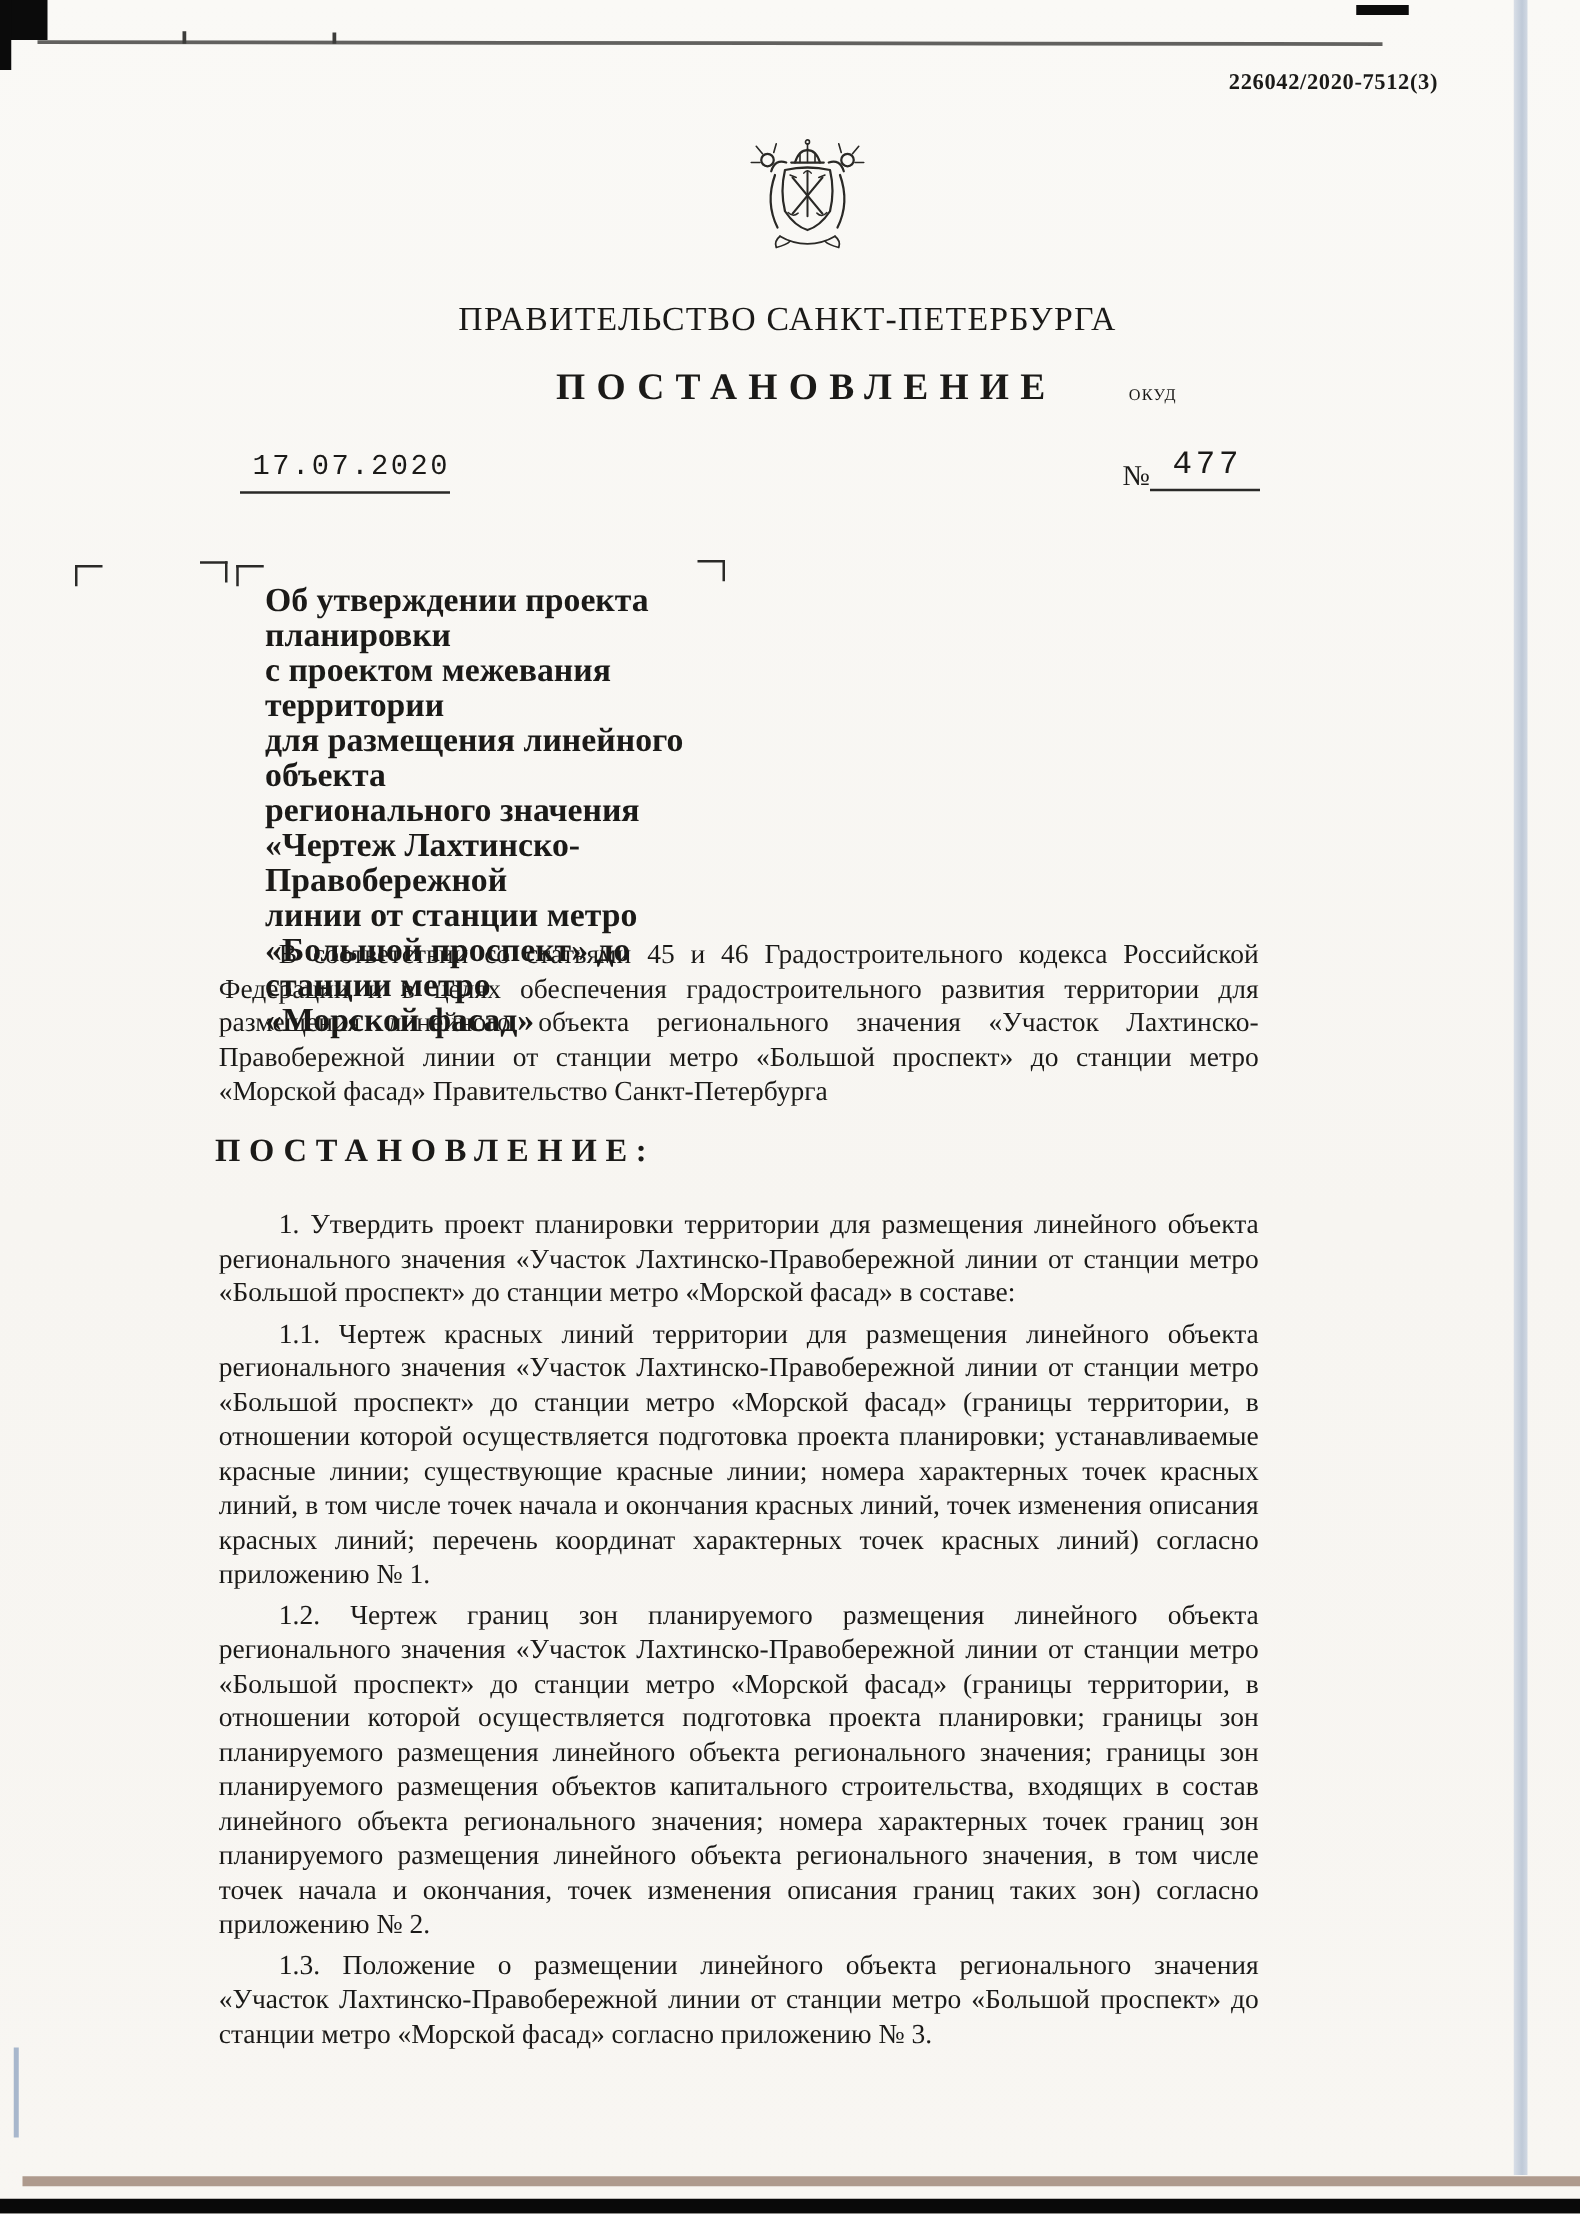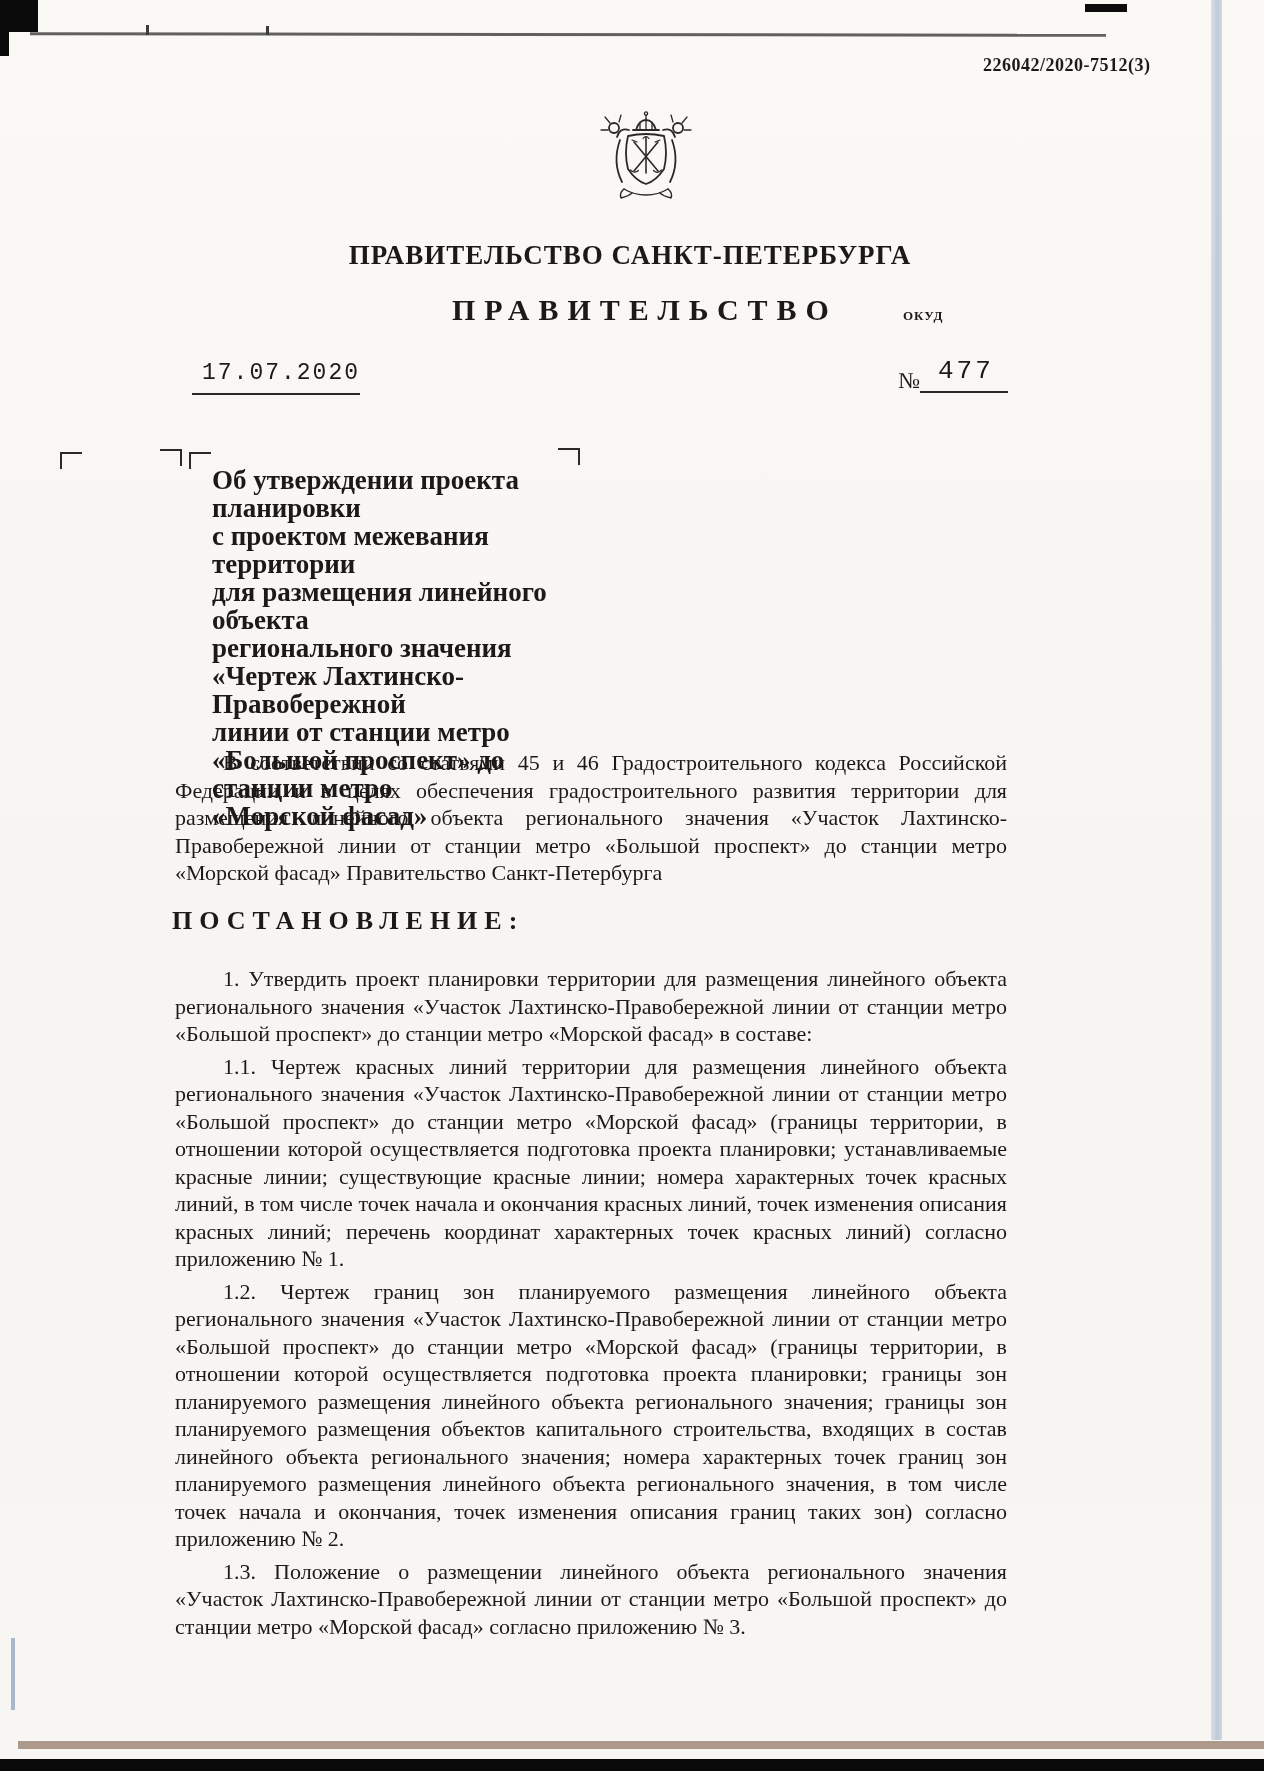--- a/index.html
+++ b/index.html
@@ -21,24 +21,24 @@
   .tr-dash{left:1085px;top:4px;width:42px;height:8px;background:#0c0c0c;}
   .right-strip{left:1211px;top:0;width:11px;height:1740px;
     background:linear-gradient(90deg,#d7dde6,#bcc7d6 60%,#cfd7e2);opacity:.95;}
   .bl-line{left:11px;top:1638px;width:4px;height:72px;background:#9fb0c8;opacity:.9;}
   .bottom-brown{left:18px;top:1741px;width:1246px;height:8px;background:#a18a7b;opacity:.85;}
   .bottom-bar{left:0;top:1759px;width:1264px;height:12px;background:#090909;}
   
   .ref{position:absolute;left:983px;top:55px;font-size:18px;letter-spacing:.5px;font-weight:bold;text-align:center;}
   .emblem{position:absolute;left:586px;top:110px;}
   .gov{position:absolute;left:165px;top:240px;width:930px;text-align:center;
-       font-size:27px;font-weight:bold;letter-spacing:1px;}
+       font-size:27px;font-weight:normal;letter-spacing:1px;}
   .doctype{position:absolute;left:170px;top:293px;width:950px;text-align:center;
        font-size:30px;font-weight:bold;letter-spacing:9px;}
-  .okud{position:absolute;left:903px;top:308px;font-size:13px;font-weight:bold;letter-spacing:1px;}
+  .okud{position:absolute;left:903px;top:308px;font-size:13px;font-weight:normal;letter-spacing:1px;}
   .date{position:absolute;left:202px;top:360px;font-size:23px;letter-spacing:2px;
         font-family:"Liberation Mono","DejaVu Sans Mono",monospace;}
   .date-line{position:absolute;left:192px;top:393px;width:168px;height:2px;background:#2a2927;}
   .numsign{position:absolute;left:898px;top:368px;font-size:23px;}
   .numval{position:absolute;left:938px;top:356px;font-size:26px;letter-spacing:3px;
         font-family:"Liberation Mono","DejaVu Sans Mono",monospace;}
   .num-line{position:absolute;left:920px;top:391px;width:88px;height:2px;background:#2a2927;}
   
   .cmark{position:absolute;width:20px;height:15px;border-top:2px solid #2b2a28;}
   .cmark.l{border-left:2px solid #2b2a28;}
@@ -103,21 +103,21 @@
         <path d="M60 27 V63" stroke-width="1.6"></path>
         <path d="M57 28.5 q3 -4 6 0" stroke-width="1.2"></path>
 
         <path d="M38 79 q10 6 22 6 q12 0 22 -6" stroke-width="1.4"></path>
         <path d="M38 79 q-5 4 -3 9 q8 -2 11 -5 M82 79 q5 4 3 9 q-8 -2 -11 -5" stroke-width="1.4"></path>
       </g>
     </svg>
   </div>
 
   <div class="gov">ПРАВИТЕЛЬСТВО САНКТ-ПЕТЕРБУРГА</div>
-  <div class="doctype">ПРАВИТЕЛЬСТВО</div>
+  <div class="doctype">ПОСТАНОВЛЕНИЕ</div>
   <div class="okud">ОКУД</div>
 
   <div class="date">17.07.2020</div>
   <div class="date-line"></div>
   <div class="numsign">№</div>
   <div class="numval">477</div>
   <div class="num-line"></div>
 
   <div class="cmark l cm1"></div>
   <div class="cmark r cm2"></div>

